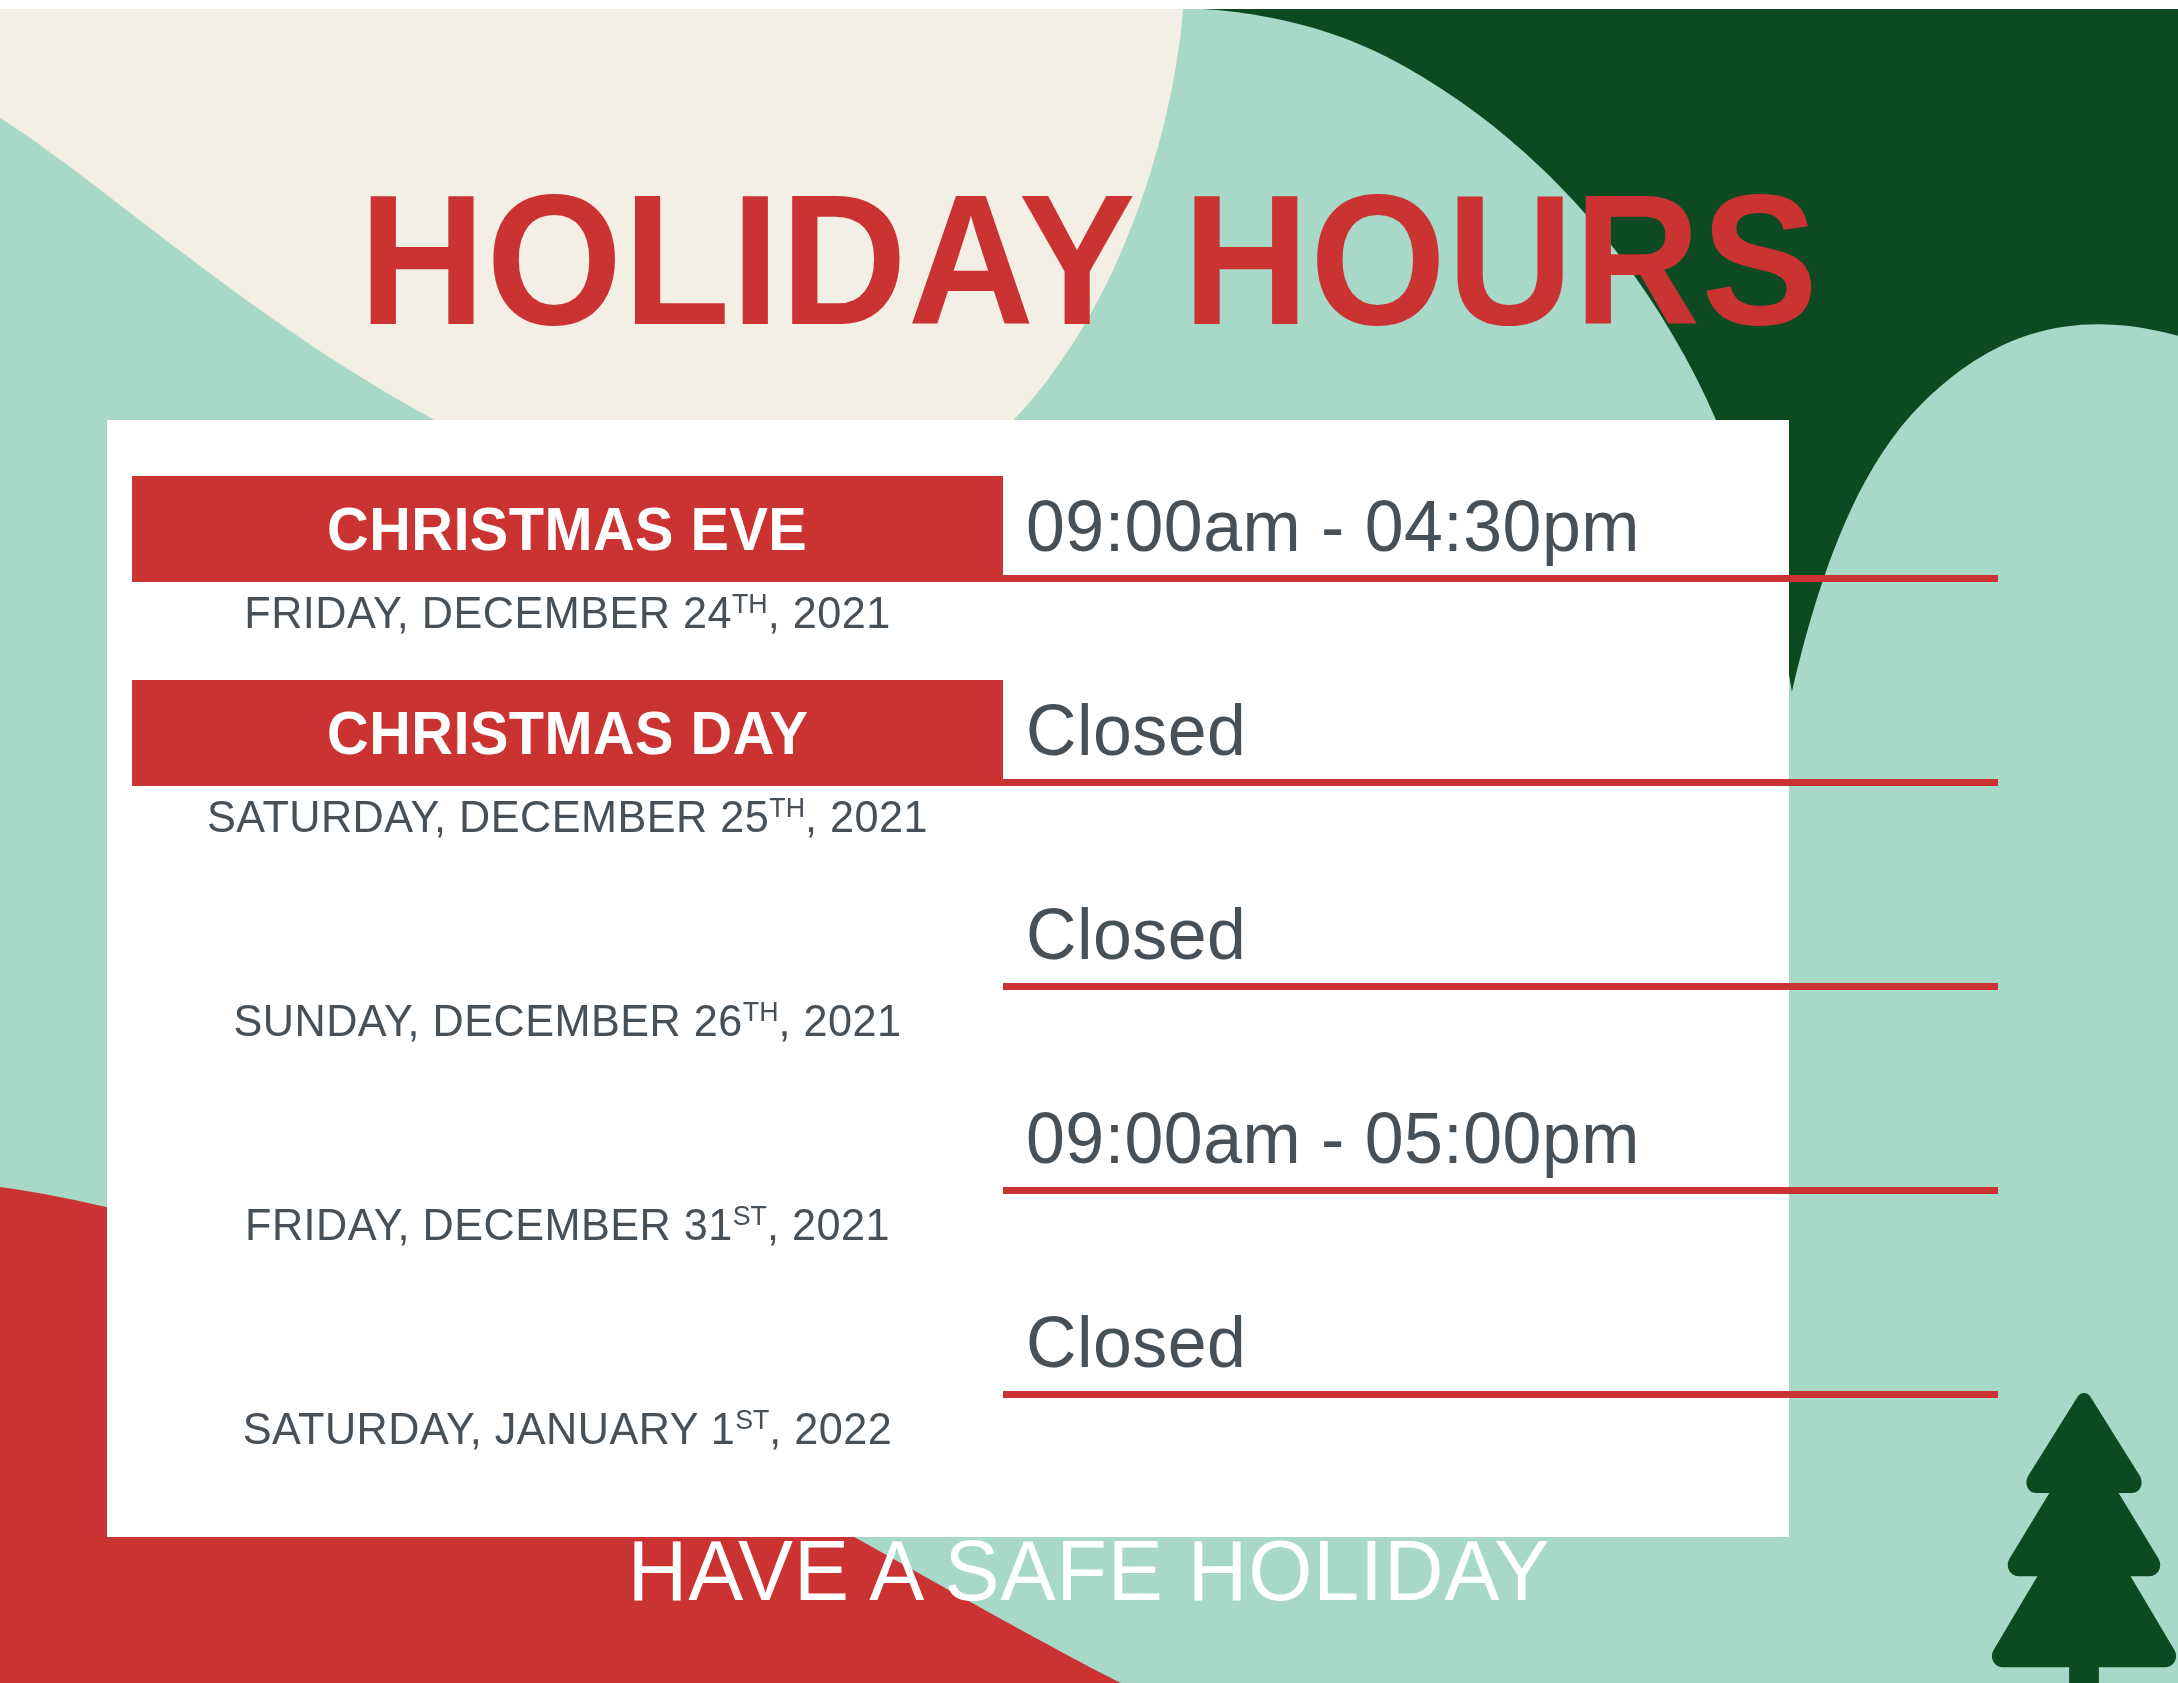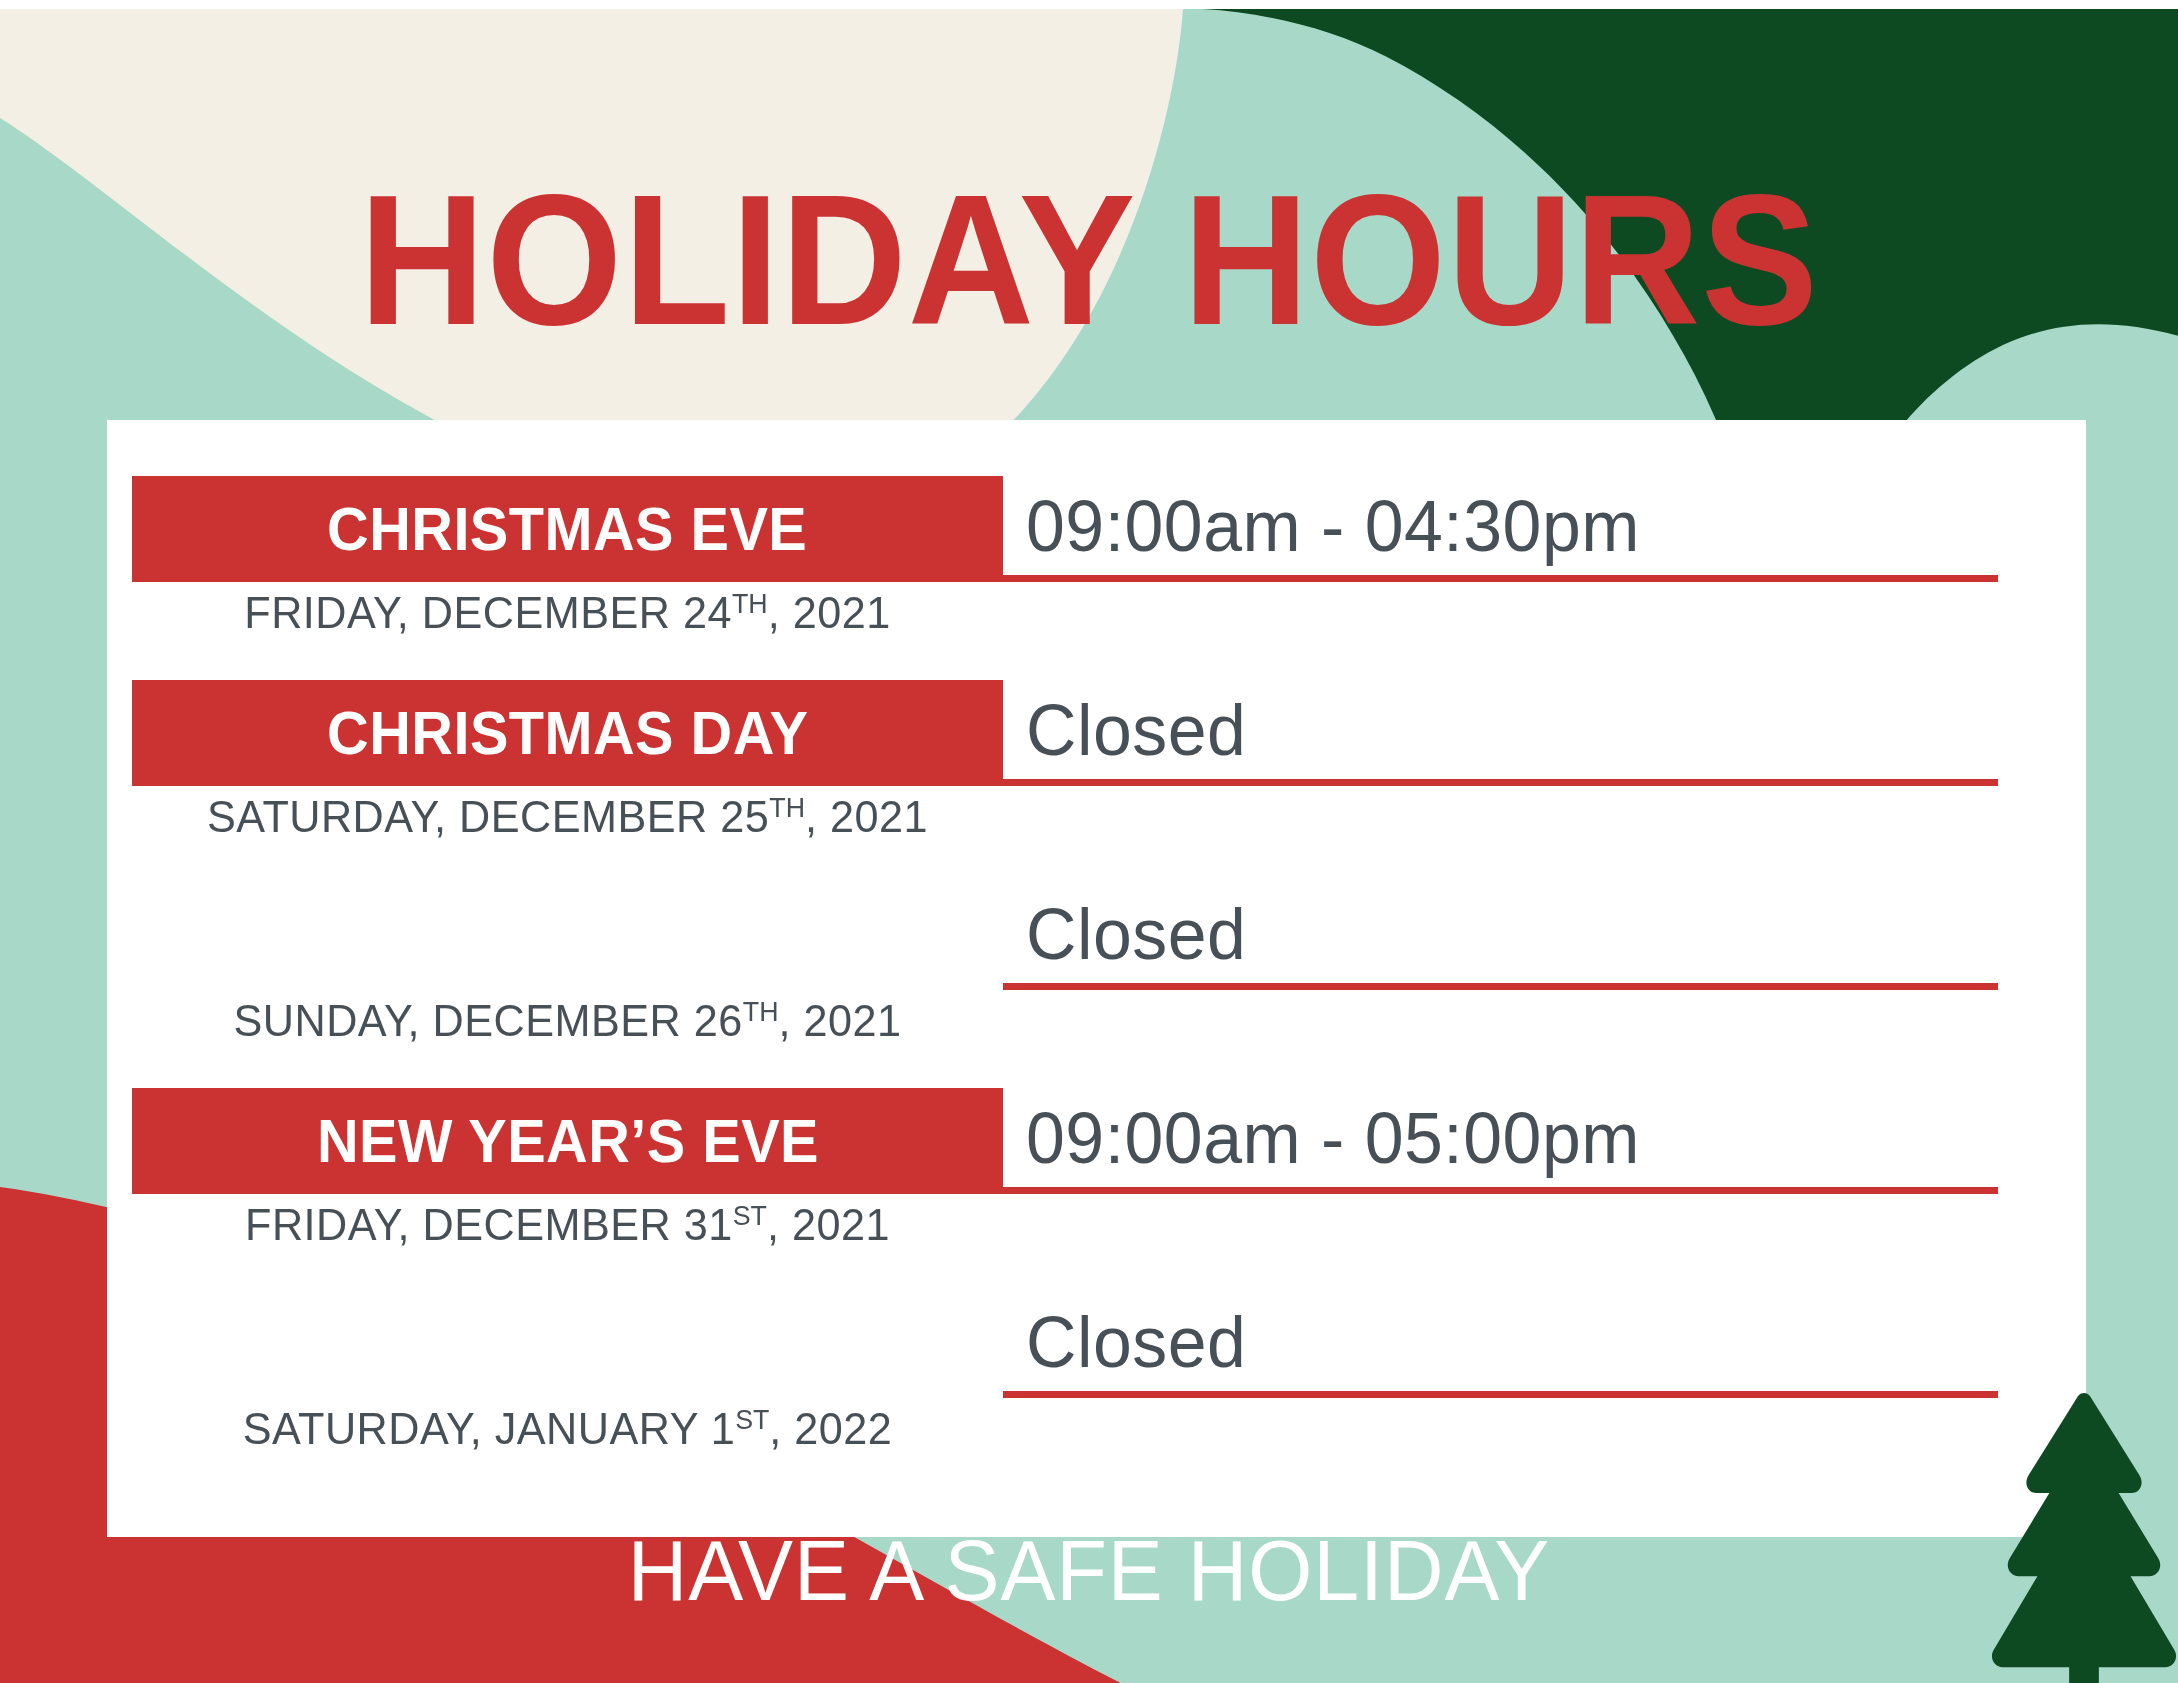--- a/index.html
+++ b/index.html
@@ -43,21 +43,21 @@
     transform: scaleX(0.94);
     transform-origin: center top;
     white-space: nowrap;
   }
 
   
   .card {
     position: absolute;
     left: 107px;
     top: 411px;
-    width: 1979px;
+    width: 1682px;
     height: 1117px;
     background: #ffffff;
   }
 
   .rows {
     position: absolute;
     left: 0; top: 0;
     width: 1979px;
     height: 1117px;
   }
@@ -210,23 +210,20 @@
         <div class="hours-text">Closed</div>
       </div>
 
       <div class="row r2">
         <div class="underline"></div>
         <div class="date-text"><span>SUNDAY,</span> <span>DECEMBER</span> <span>26</span><sup>TH</sup>, <span>2021</span></div>
         <div class="hours-text">Closed</div>
       </div>
 
       <div class="row r3">
-        <div class="label-block">
-          <span class="label-text">NEW YEAR’S EVE</span>
-        </div>
         <div class="underline"></div>
         <div class="date-text"><span>FRIDAY,</span> <span>DECEMBER</span> <span>31</span><sup>ST</sup>, <span>2021</span></div>
         <div class="hours-text">09:00am - 05:00pm</div>
       </div>
 
       <div class="row r4">
         <div class="underline"></div>
         <div class="date-text"><span>SATURDAY,</span> <span>JANUARY</span> <span>1</span><sup>ST</sup>, <span>2022</span></div>
         <div class="hours-text">Closed</div>
       </div>

